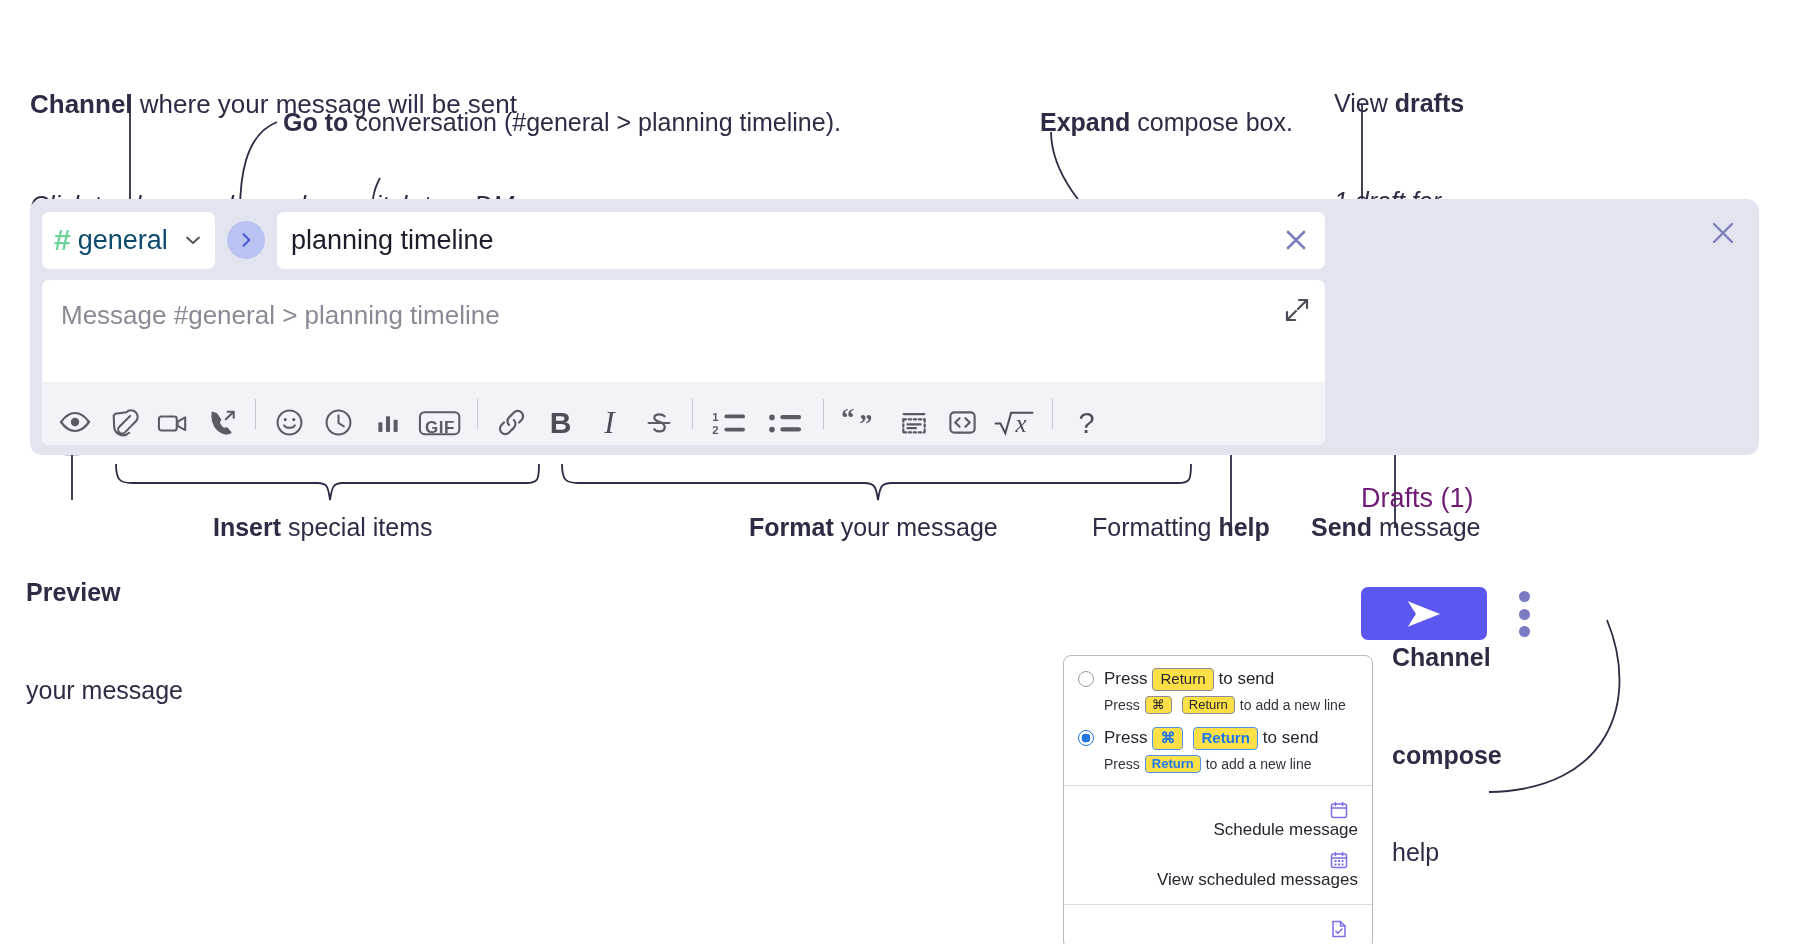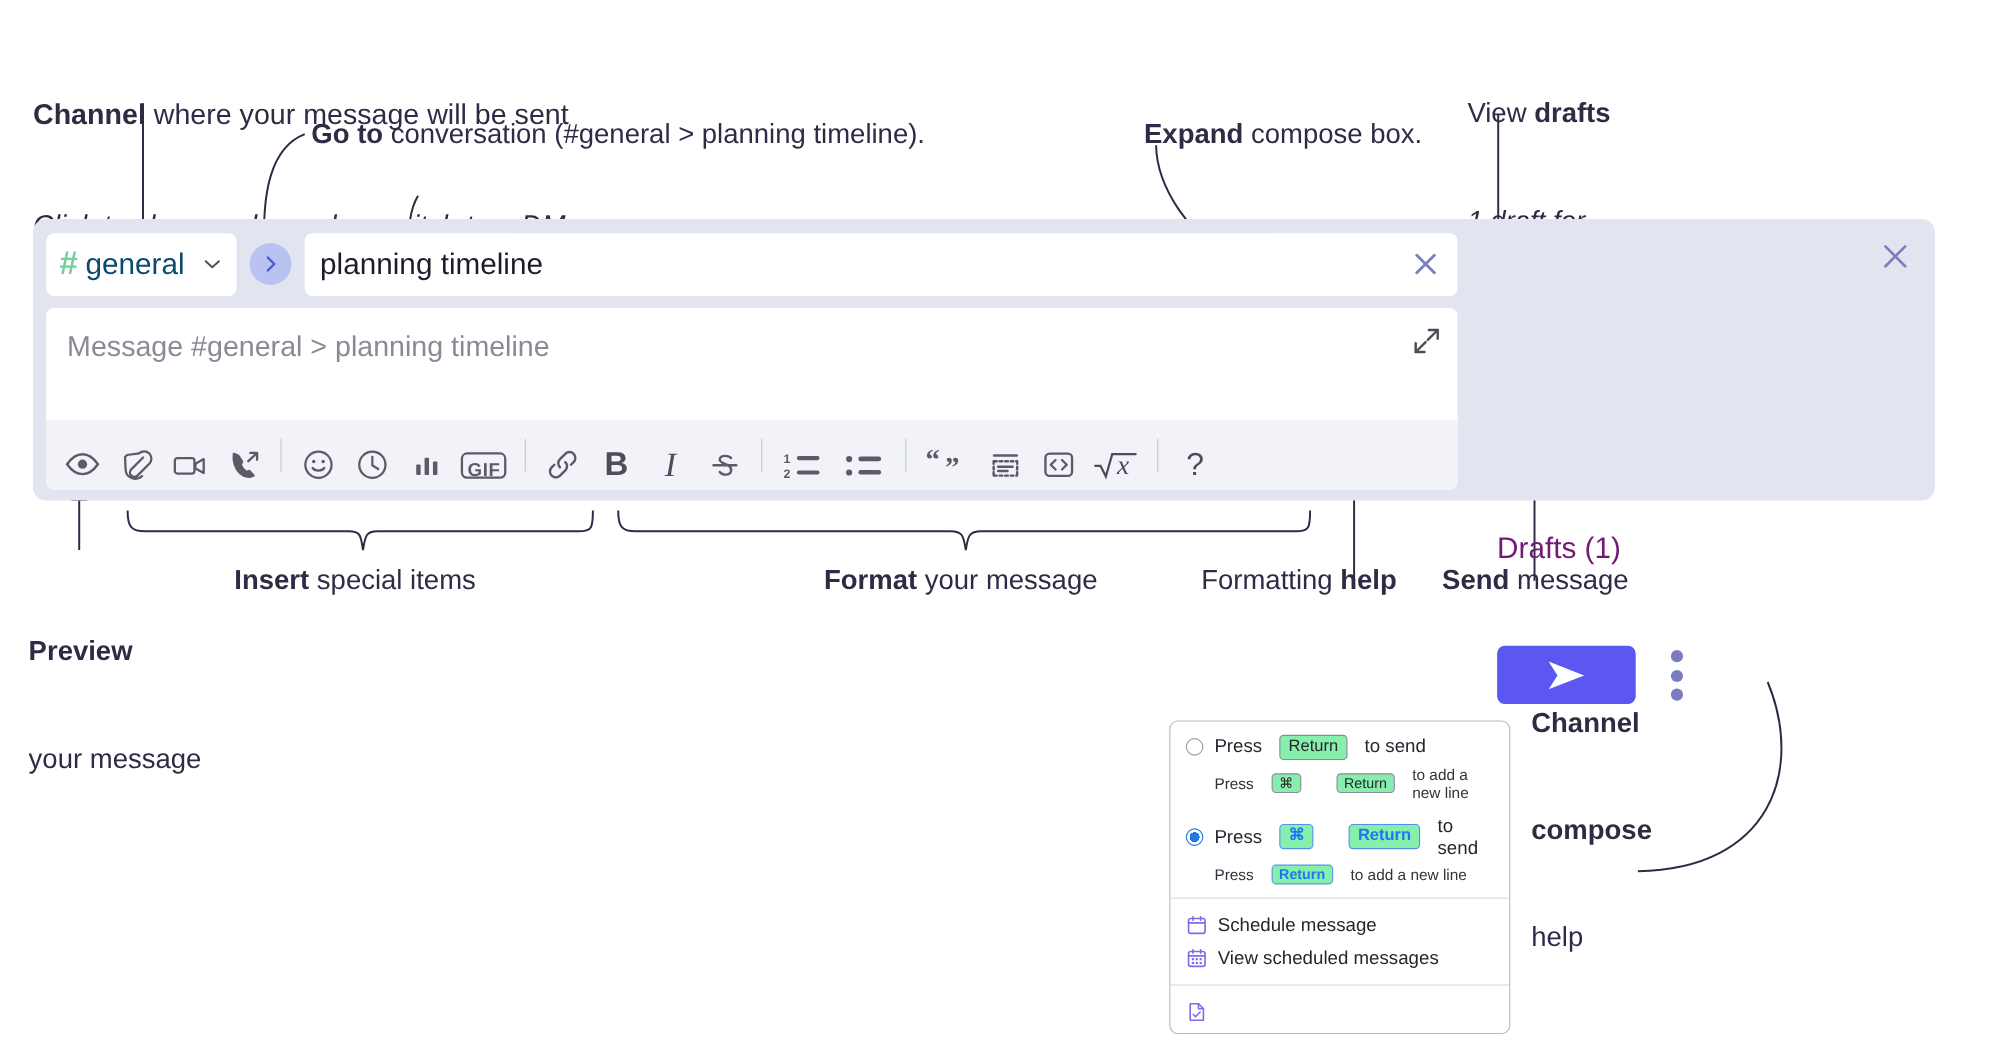--- a/index.html
+++ b/index.html
@@ -91,28 +91,28 @@
     font-size:17px;color:#26252f;padding:10px 0 4px 0;
   }
   .mrow{display:flex;align-items:center;padding:2px 14px;}
   .radio{width:16px;height:16px;border-radius:50%;border:1.6px solid #9a9aa4;flex:none;margin-right:10px;box-sizing:border-box;}
   .radio.on{border-color:#2277e6;background:
      radial-gradient(circle at 50% 50%, #2277e6 0 45%, #fff 46% 100%);}
   .mrow .lbl{font-size:17px;}
   .sub{display:flex;align-items:center;padding:3px 14px 3px 40px;font-size:14px;color:#33323c;}
   .key{
     display:inline-flex;align-items:center;justify-content:center;
-    border:1px solid #8b8b95;border-radius:4px;background:#86efac;
-    padding:1px 7px;margin:0 16px;font-size:15px;line-height:1.25;color:#26252f;text-align:center;
+    border:1px solid #8b8b95;border-radius:4px;background:#fde047;
+    padding:1px 7px;margin:0 5px;font-size:15px;line-height:1.25;color:#26252f;text-align:center;
   }
   .key.sm{font-size:13px;padding:0 6px;}
   .key.blue{border-color:#4f93ef;color:#1d78ef;font-weight:700;}
   .key.blue.sm{font-weight:700;}
   .mdiv{height:1px;background:#d9d9de;margin:9px 0;}
-  .mitem{display:flex;align-items:flex-end;padding:5px 14px;font-size:17px;}
+  .mitem{display:flex;align-items:flex-end;padding:5px 14px;font-size:17px;flex-direction:column;}
   .mitem .ico{width:20px;height:20px;margin-right:9px;flex:none;color:#7b6ee8;}
 </style>
 </head>
 <body>
 
 <div class="root">
 
   <div class="anno a-chan">
     <div><b>Channel</b><span> where your message will be sent</span></div>
     <div class="l2">Click to change channel or switch to a DM.</div>

